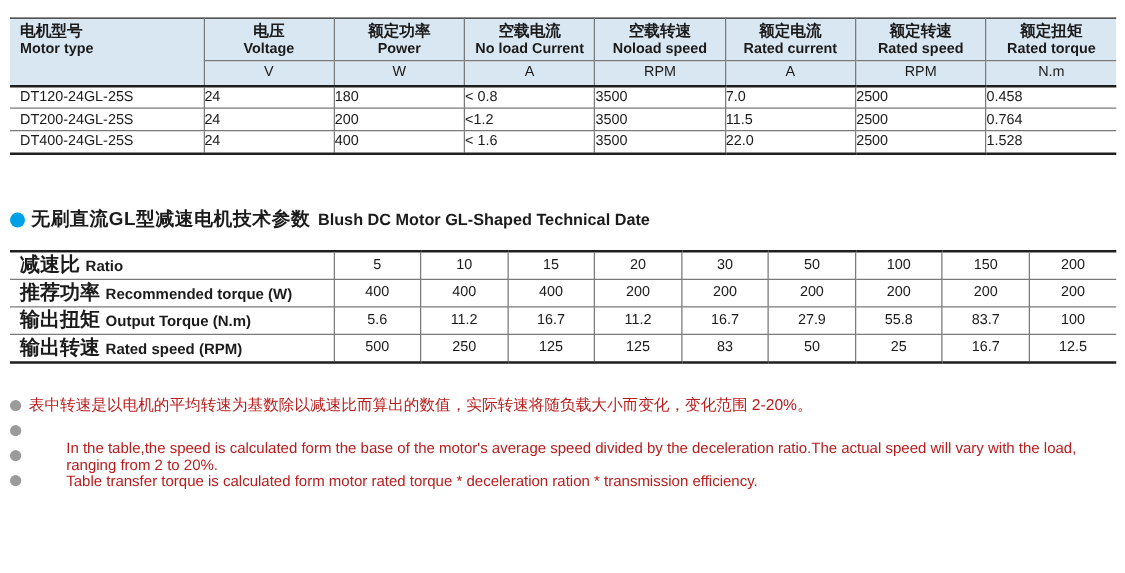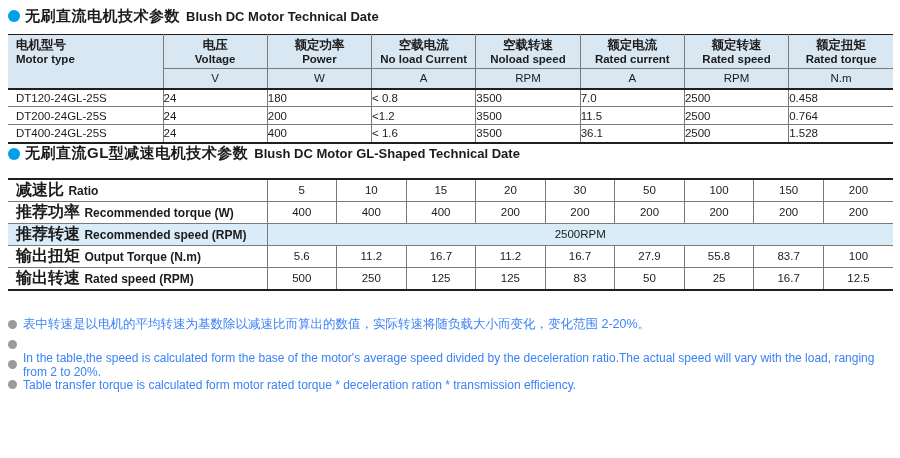--- a/index.html
+++ b/index.html
@@ -44,39 +44,34 @@
   #table2{margin-top:14px;}
   #table2 td{height:21px;font-size:11.5px;text-align:center;}
   #table2 td.rlabel{text-align:left;padding-left:8px;}
   #table2 td.rlabel .zh{font-size:16px;font-weight:bold;}
   #table2 td.rlabel .en{font-size:12px;font-weight:bold;}
   #table2 tr:first-child td{border-top:2px solid var(--border-dark);}
   #table2 tr:last-child td{border-bottom:2px solid var(--border-dark);}
   #table2 tr.hl td{background:var(--highlight-bg);}
   #table2 td.merged{font-size:11.5px;}
 
-  .title2{}
+  .title2{margin-top:42px;}
 
   
   .notes{margin-top:24px;}
   .note{display:flex;align-items:center;height:20px;}
   .note .nb{width:9px;height:9px;border-radius:50%;background:var(--note-bullet);flex:0 0 9px;margin-right:6px;}
-  .note .nt{font-size:12.5px;color:#3b82f6;}
-  .note.en .nt{font-size:12px;}
+  .note .nt{font-size:12.5px;color:#b91c1c;}
+  .note.en .nt{font-size:12px;margin-left:30px;}
 </style>
 </head>
 <body>
 
 <div class="page">
 
-  <div class="sec-title">
-    <span class="bullet"></span>
-    <span class="zh">无刷直流电机技术参数</span>
-    <span class="en">Blush DC Motor Technical Date</span>
-  </div>
 
   <table id="table1">
     <colgroup id="t1cols">
         <col style="width: 155px;">
         <col>
         <col>
         <col>
         <col>
         <col>
         <col>
@@ -147,21 +142,21 @@
           <td>11.5</td>
           <td>2500</td>
           <td>0.764</td>
         </tr>
         <tr>
           <td>DT400-24GL-25S</td>
           <td>24</td>
           <td>400</td>
           <td>&lt; 1.6</td>
           <td>3500</td>
-          <td>36.1</td>
+          <td>22.0</td>
           <td>2500</td>
           <td>1.528</td>
         </tr>
       </tbody>
   </table>
 
   <div class="sec-title title2">
     <span class="bullet"></span>
     <span class="zh">无刷直流GL型减速电机技术参数</span>
     <span class="en">Blush DC Motor GL-Shaped  Technical Date</span>
@@ -197,24 +192,20 @@
           <td class="rlabel"><span class="zh">推荐功率 </span><span class="en">Recommended torque (W)</span></td>
           <td>400</td>
           <td>400</td>
           <td>400</td>
           <td>200</td>
           <td>200</td>
           <td>200</td>
           <td>200</td>
           <td>200</td>
           <td>200</td>
-        </tr>
-        <tr class="hl">
-          <td class="rlabel"><span class="zh">推荐转速 </span><span class="en">Recommended speed (RPM)</span></td>
-          <td class="merged" colspan="9">2500RPM</td>
         </tr>
         <tr>
           <td class="rlabel"><span class="zh">输出扭矩 </span><span class="en">Output Torque (N.m)</span></td>
           <td>5.6</td>
           <td>11.2</td>
           <td>16.7</td>
           <td>11.2</td>
           <td>16.7</td>
           <td>27.9</td>
           <td>55.8</td>

